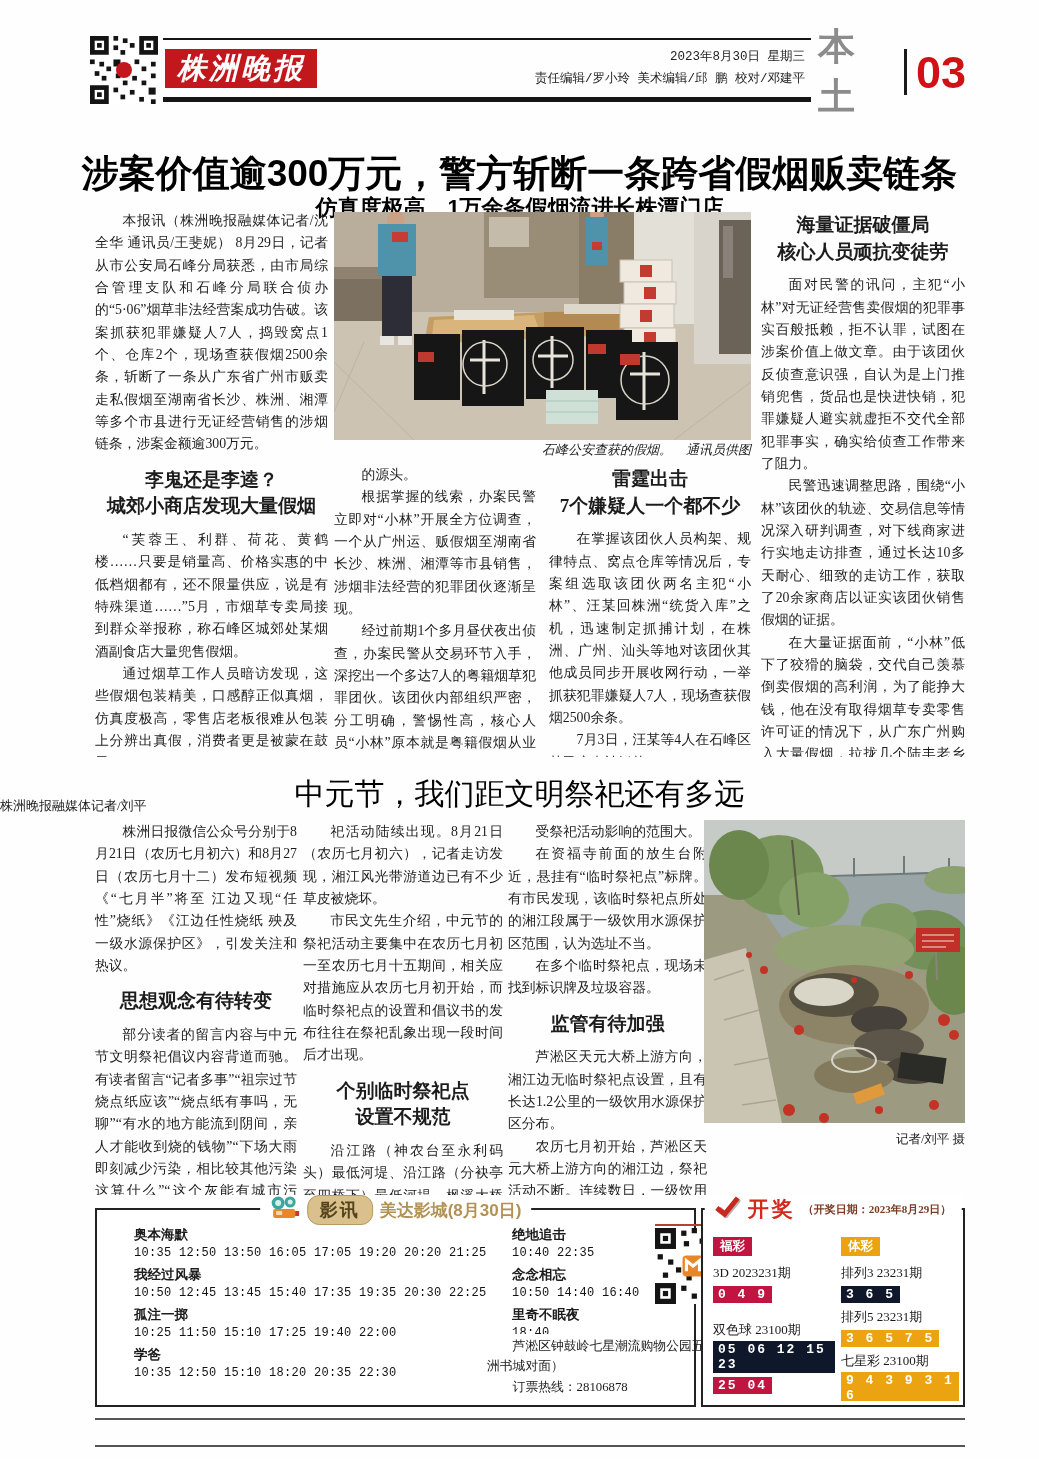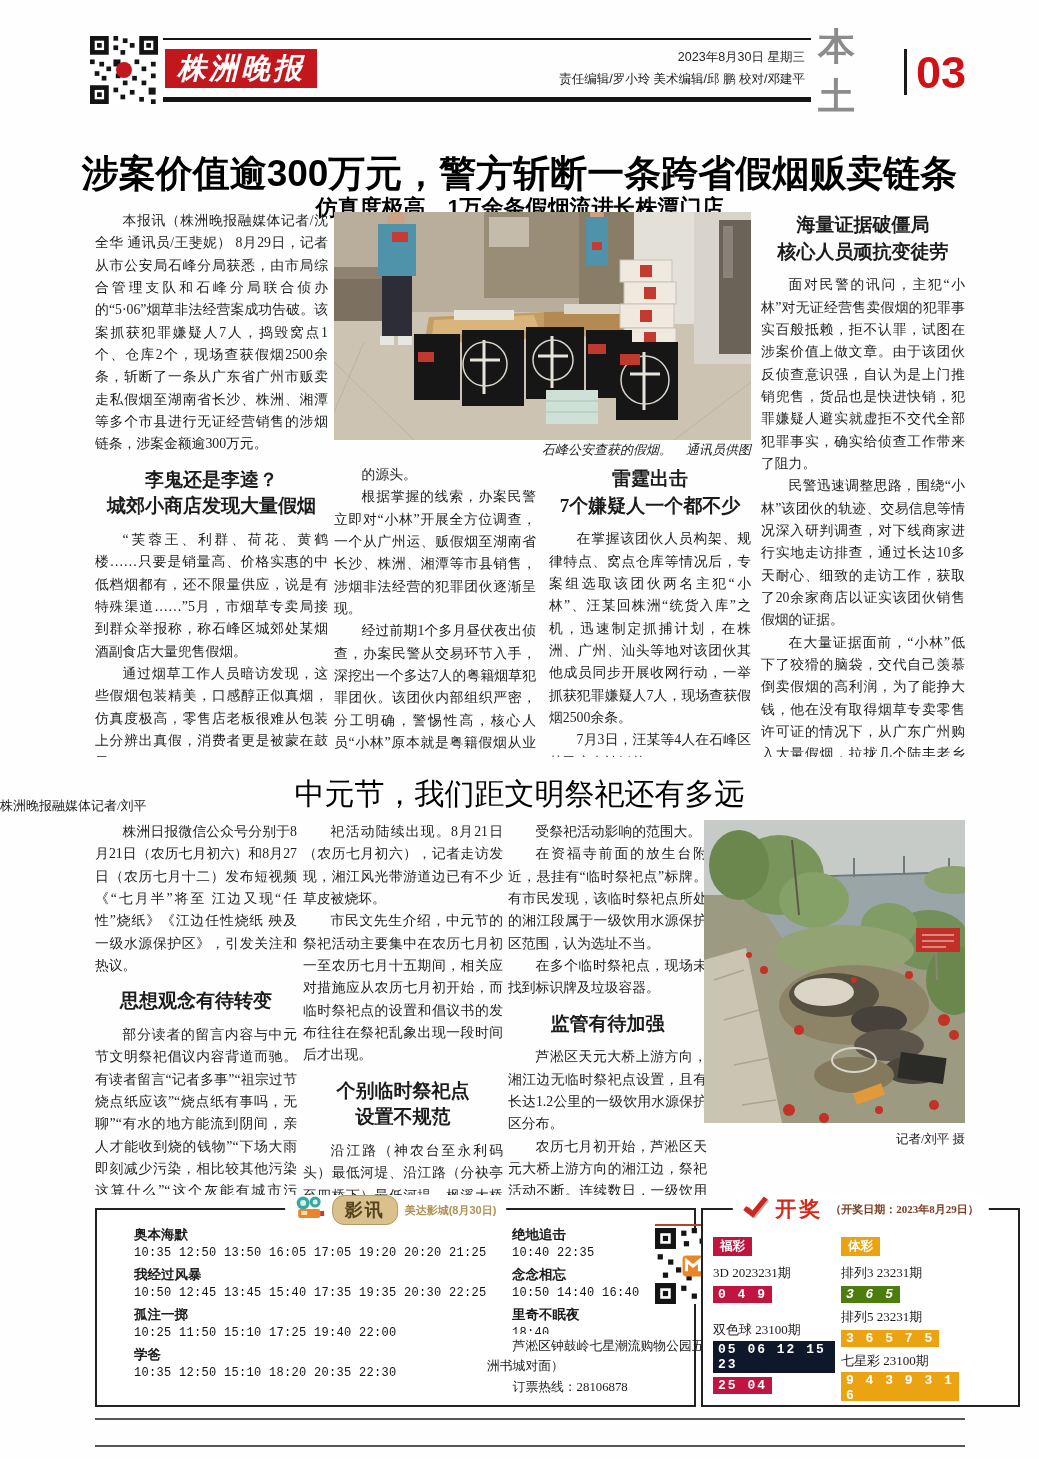--- a/index.html
+++ b/index.html
@@ -13,21 +13,21 @@
     position:absolute; left:163px; top:38px; width:648px; height:64px;
     border-top:2px solid #151515; border-bottom:5px solid #151515;
     display:flex; align-items:center; justify-content:space-between;
     padding:0 6px 0 2px; box-sizing:border-box;
   }
   .logo {
     background:#c2181d; color:#fff; font-weight:bold; font-style:italic;
     font-size:29px; padding:5px 12px; letter-spacing:3px; line-height:1;
     font-family:"Liberation Serif", serif;
   }
-  .hdr-meta { text-align:right; font-size:12.5px; line-height:1.7; font-family:Liberation Sans, sans-serif; color:#222; }
+  .hdr-meta { text-align:right; font-size:12.5px; line-height:1.7; font-family:Liberation Mono, monospace; color:#222; }
   .hdr-sec { position:absolute; left:818px; top:46px; width:148px; height:52px; display:flex; align-items:center; justify-content:flex-end; gap:9px; }
   .sec-name { color:#8c8c8c; font-size:37px; font-weight:bold; font-family:"Liberation Sans",sans-serif; letter-spacing:2px; }
   .sec-div { width:3px; height:46px; background:#1a1a1a; }
   .page-no { color:#d01216; font-size:45px; font-weight:bold; font-family:"Liberation Sans",sans-serif; line-height:1; }
   
   .headline {
     position:absolute; left:30px; right:30px; top:124px; text-align:center;
     font-family:"Liberation Sans",sans-serif; font-weight:900; font-size:37px; color:#000; letter-spacing:0;
   }
   .subheadline {
@@ -54,32 +54,32 @@
   .a2-photo { position:absolute; left:704px; top:820px; width:261px; height:303px; background:#9c9a80; }
   .a2-caption { position:absolute; left:704px; top:1129px; width:261px; font-size:12.5px; line-height:1.6; font-style:italic; text-align:justify; }
   .a2-caption .credit { float:right; font-style:normal; }
   
   .cinema-box { position:absolute; left:95px; top:1208px; width:601px; height:199px; border:2px solid #222; box-sizing:border-box; background:#fff; }
   .box-head { position:absolute; left:50%; transform:translateX(-50%); top:-15px; background:#fff; padding:0 10px; display:flex; align-items:center; gap:7px; white-space:nowrap; }
   .yingxun-badge {
     background:#d9c08d; color:#54431c; font-weight:900; font-size:18px; padding:2px 12px;
     border-radius:12px; border:1px solid #b59a60; font-family:"Liberation Sans",sans-serif; letter-spacing:2px;
   }
-  .cinema-name { color:#b29254; font-weight:900; font-size:11px; font-family:"Liberation Sans",sans-serif; }
+  .cinema-name { color:#b29254; font-weight:900; font-size:17px; font-family:"Liberation Sans",sans-serif; }
   .movies { position:absolute; overflow:hidden;margin-left:23px; }
   .movies-left  { left:14px;  top:12px; width:368px; height:178px; }
   .movies-right { left:392px; top:12px; width:160px; height:112px; }
   .movie-title { font-weight:700; font-size:13.5px; margin-top:4px; font-family:"Liberation Serif",serif; }
   .movie-times { font-family:"Liberation Mono",monospace; font-size:12px; letter-spacing:0.3px; line-height:1.5; color:#111; }
   .cinema-qr { position:absolute; left:558px; top:14px; width:78px; }
   .cinema-qr .qr-topline { border-top:2px solid #b5432a; margin-bottom:2px; }
   .cinema-address { position:absolute; left:390px; top:126px; width:266px; font-size:12.8px; line-height:1.6; overflow:hidden; height:64px; }
   .cinema-address p { margin:0; text-indent:2em; }
   
-  .lottery-box { position:absolute; left:701px; top:1208px; width:319px; height:199px; border:2px solid #222; box-sizing:border-box; background:#fff; }
+  .lottery-box { position:absolute; left:701px; top:1208px; width:264px; height:199px; border:2px solid #222; box-sizing:border-box; background:#fff; }
   .kaijiang { color:#d42a1e; font-weight:900; font-size:21px; font-family:"Liberation Sans",sans-serif; letter-spacing:3px; }
   .lotto-date { color:#7a3b22; font-size:11px; font-weight:700; font-family:"Liberation Serif",serif; }
   .lotto-col { position:absolute; top:26px; font-family:"Liberation Sans",sans-serif; overflow:hidden; height:165px; }
   .lotto-fucai { left:10px; width:122px; }
   .lotto-ticai { left:138px; width:118px; }
   .lotto-label { display:inline-block; color:#fff; font-weight:700; padding:1px 7px; font-size:12.5px; margin-bottom:3px; }
   .lotto-name { font-size:13px; margin:5px 0 2px; color:#1a1a1a; font-family:"Liberation Serif",serif; }
   .lotto-row { margin-bottom:2px; }
   .lotto-nums { display:inline-block; color:#fff; font-weight:700; padding:1px 5px; font-size:13px; letter-spacing:2px; font-family:"Liberation Mono",monospace; }
   .lotto-fucai .lotto-draw { margin-bottom:18px; }
@@ -432,21 +432,21 @@
   <div class="lotto-col lotto-fucai"><span class="lotto-label" style="background: rgb(192, 21, 64);">福彩</span><div class="lotto-draw">
         <div class="lotto-name">3D 2023231期</div>
         <div class="lotto-row"><span class="lotto-nums" style="background: rgb(192, 21, 64);">0 4 9</span></div>
       </div><div class="lotto-draw">
         <div class="lotto-name">双色球 23100期</div>
         <div class="lotto-row"><span class="lotto-nums" style="background: #0f172a;">05 06 12 15 23</span></div>
         <div class="lotto-row"><span class="lotto-nums" style="background: rgb(192, 21, 64);">25 04</span></div>
       </div></div>
   <div class="lotto-col lotto-ticai"><span class="lotto-label" style="background: rgb(236, 163, 18);">体彩</span><div class="lotto-draw">
         <div class="lotto-name">排列3 23231期</div>
-        <div class="lotto-row"><span class="lotto-nums" style="background: #4d7c0f; font-style: italic;">3 6 5</span></div>
+        <div class="lotto-row"><span class="lotto-nums" style="background: #0f172a;">3 6 5</span></div>
       </div><div class="lotto-draw">
         <div class="lotto-name">排列5 23231期</div>
         <div class="lotto-row"><span class="lotto-nums" style="background: rgb(236, 163, 18);">3 6 5 7 5</span></div>
       </div><div class="lotto-draw">
         <div class="lotto-name">七星彩 23100期</div>
         <div class="lotto-row"><span class="lotto-nums" style="background: rgb(236, 163, 18);">9 4 3 9 3 1 6</span></div>
       </div></div>
 </div>
 
 <div class="fline1"></div>

